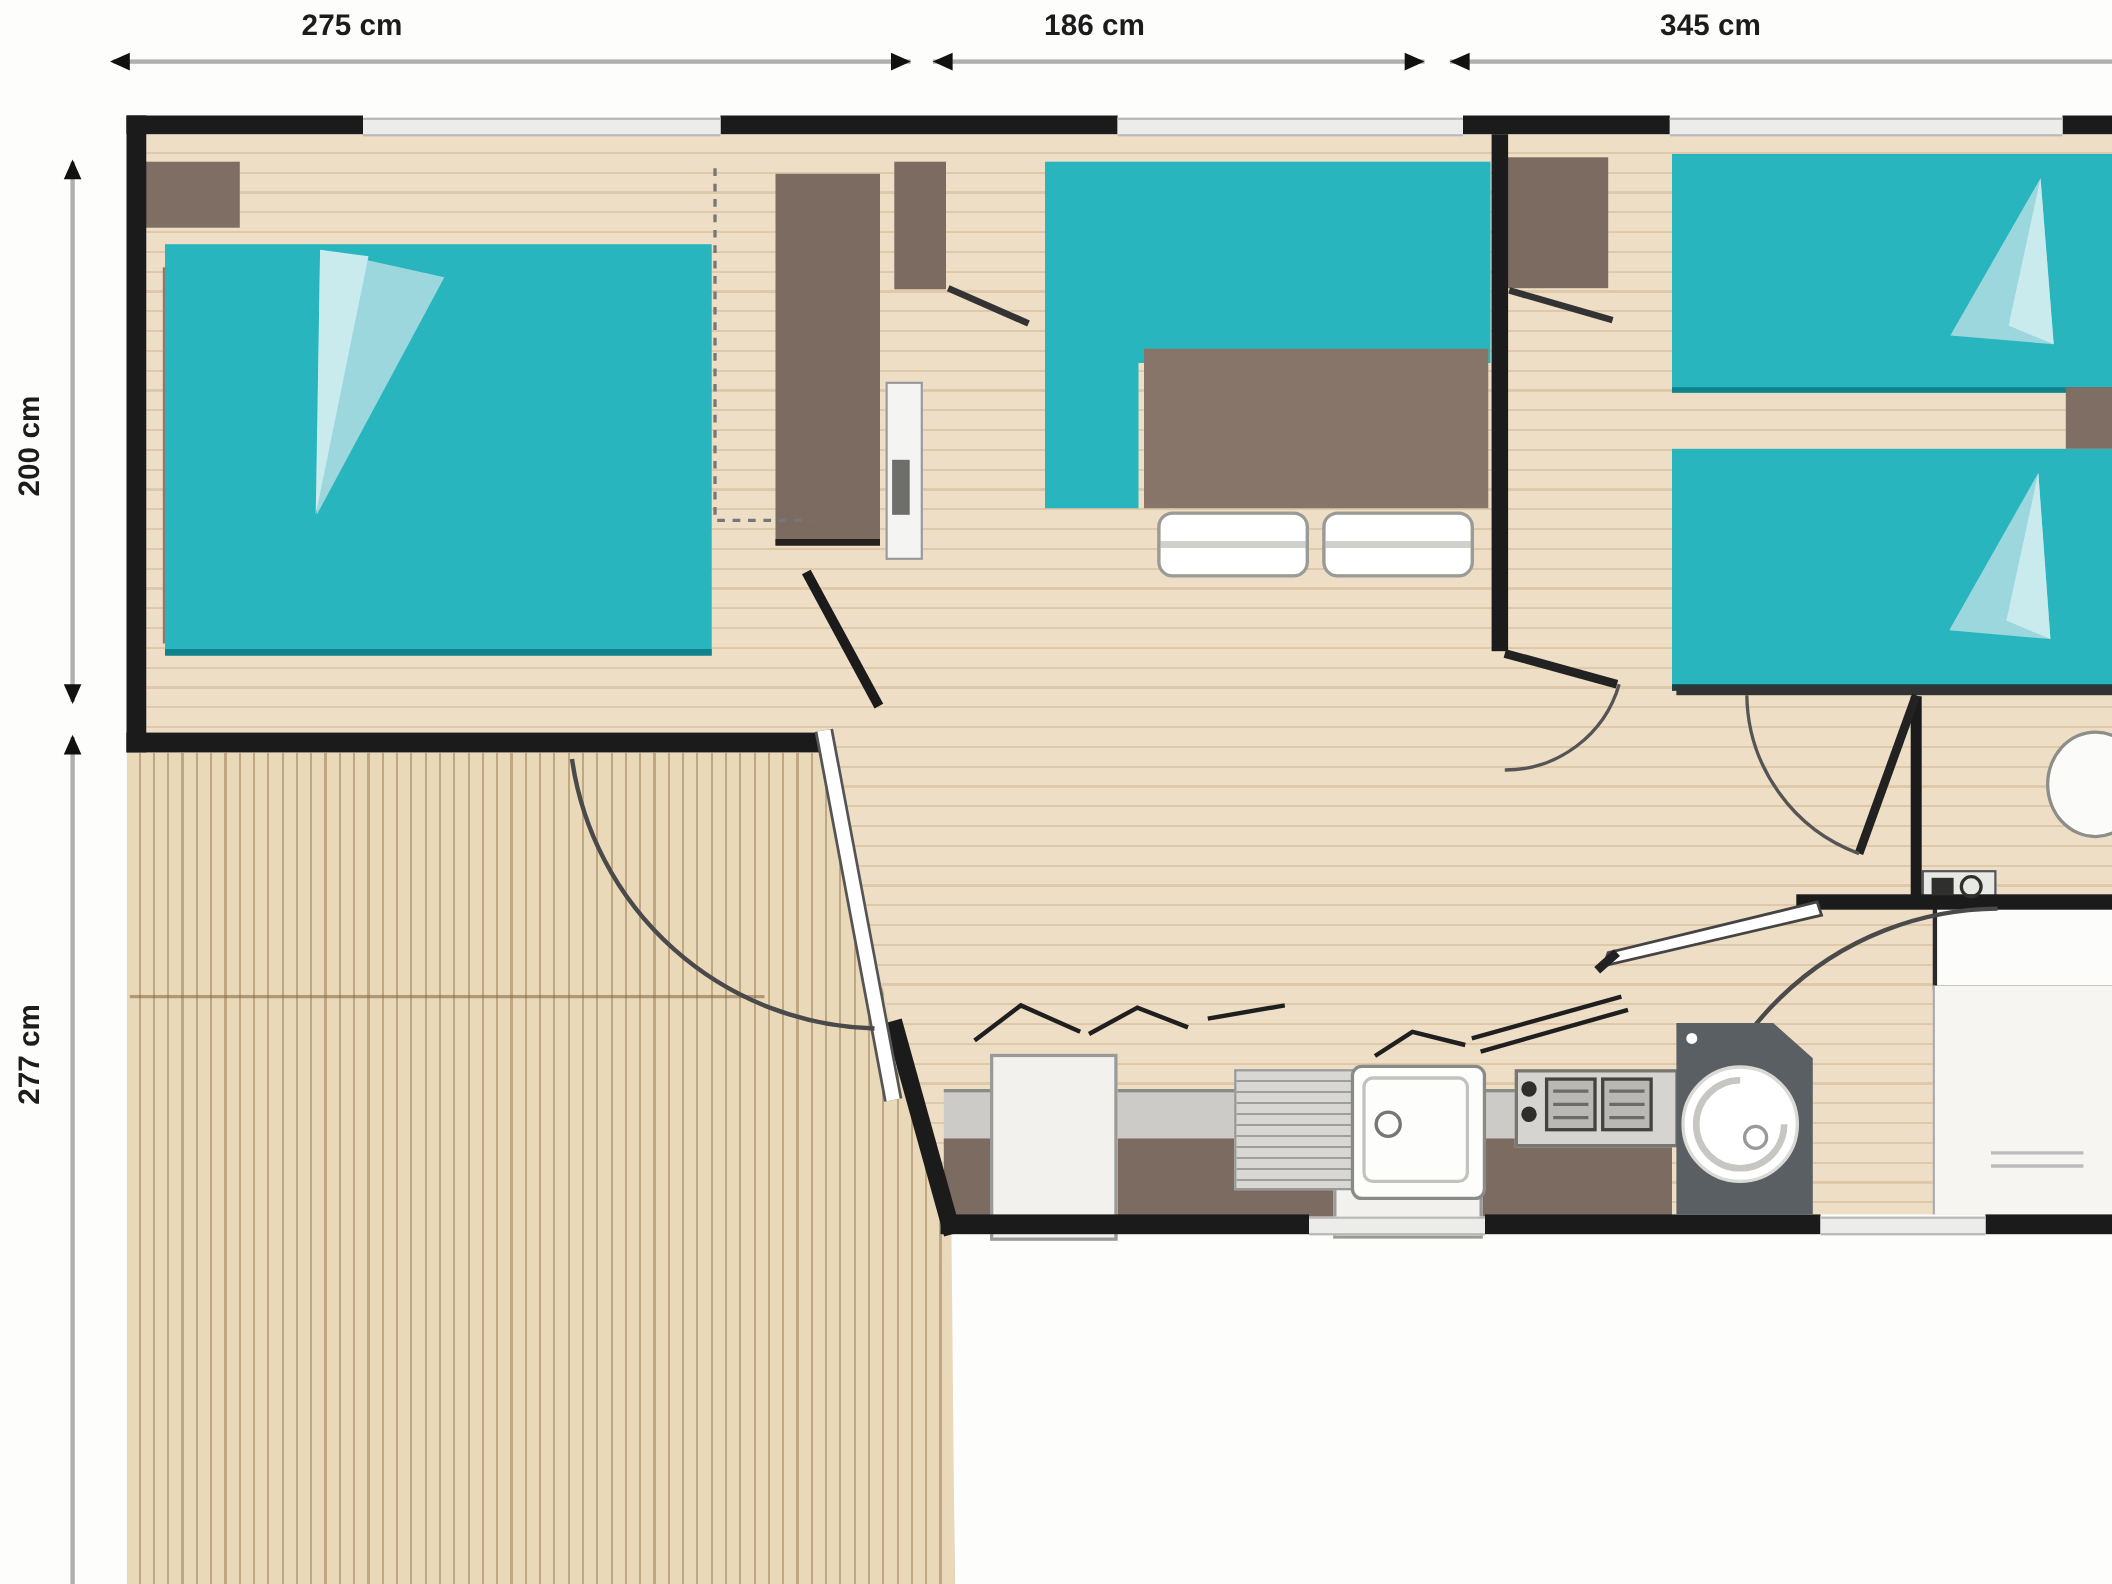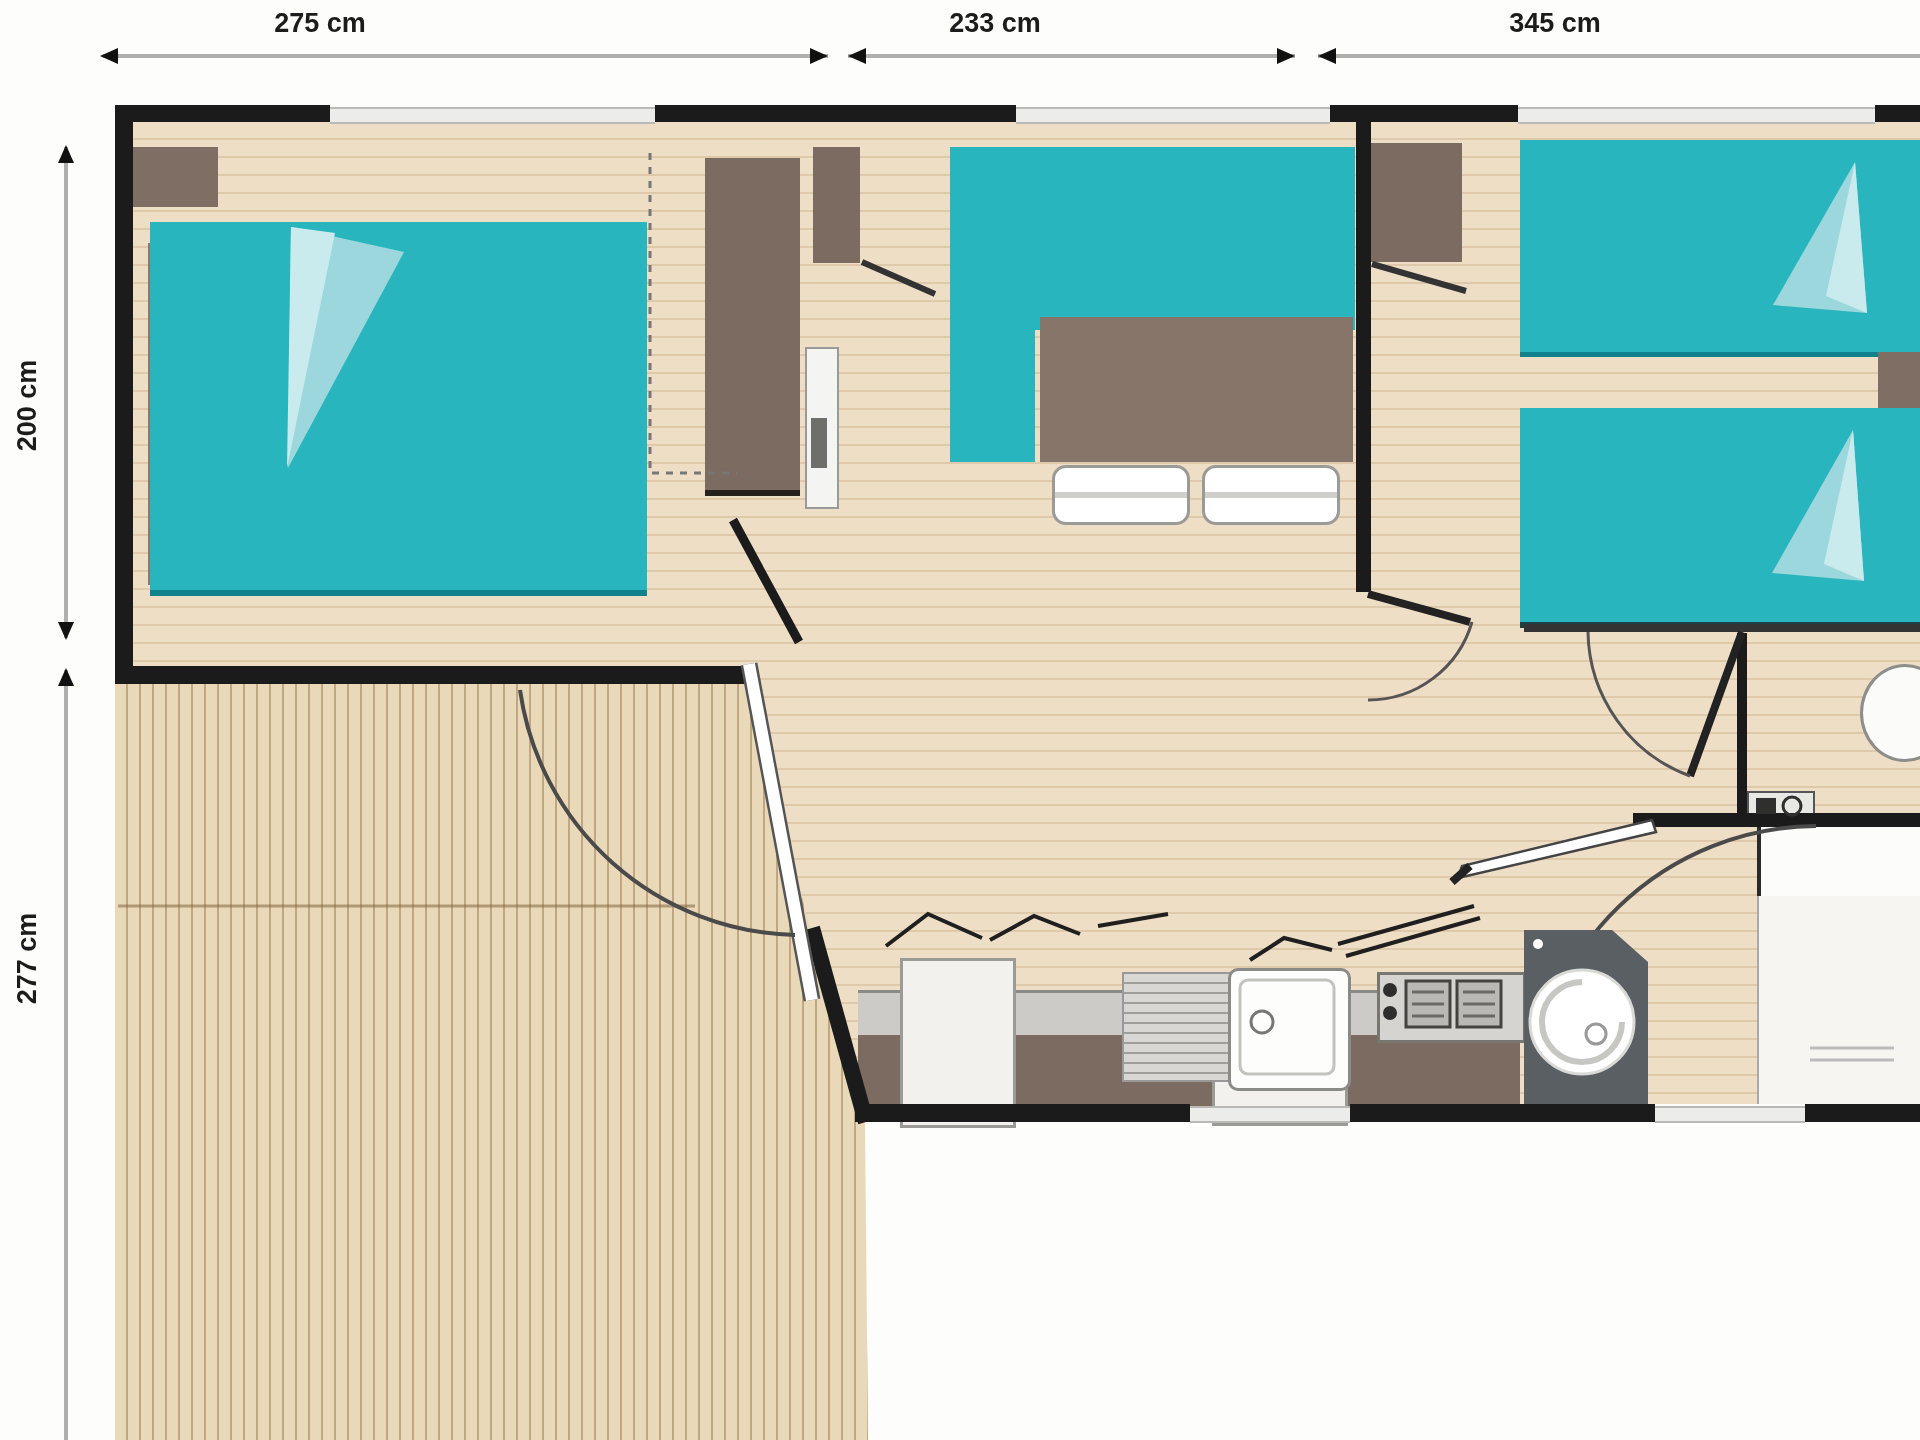--- a/index.html
+++ b/index.html
@@ -173,21 +173,21 @@
 
   <div class="dimline" style="left:103px;top:54px;width:725px;height:4px;"></div>
   <div class="dimline" style="left:848px;top:54px;width:447px;height:4px;"></div>
   <div class="dimline" style="left:1318px;top:54px;width:602px;height:4px;"></div>
   <div class="arrow ar-l" style="left:100px;top:48px;"></div>
   <div class="arrow ar-r" style="left:810px;top:48px;"></div>
   <div class="arrow ar-l" style="left:848px;top:48px;"></div>
   <div class="arrow ar-r" style="left:1277px;top:48px;"></div>
   <div class="arrow ar-l" style="left:1318px;top:48px;"></div>
   <div class="dimlabel" style="left:250px;top:8px;width:140px;">275 cm</div>
-  <div class="dimlabel" style="left:925px;top:8px;width:140px;">233 cm</div>
+  <div class="dimlabel" style="left:925px;top:8px;width:140px;">186 cm</div>
   <div class="dimlabel" style="left:1485px;top:8px;width:140px;">345 cm</div>
 
   <div class="dimline" style="left:64px;top:147px;width:4px;height:491px;"></div>
   <div class="dimline" style="left:64px;top:670px;width:4px;height:770px;"></div>
   <div class="arrow ar-u" style="left:58px;top:145px;"></div>
   <div class="arrow ar-d" style="left:58px;top:622px;"></div>
   <div class="arrow ar-u" style="left:58px;top:668px;"></div>
   <div class="dimlabel" style="left:-28px;top:390px;width:110px;transform:rotate(-90deg);">200 cm</div>
   <div class="dimlabel" style="left:-28px;top:943px;width:110px;transform:rotate(-90deg);">277 cm</div>
 

